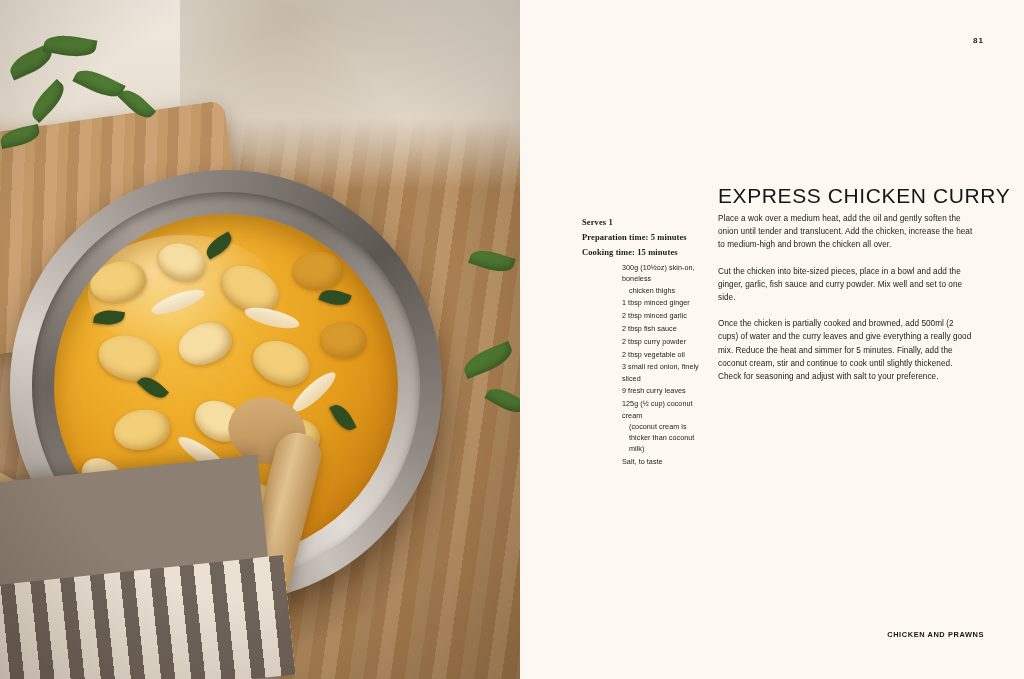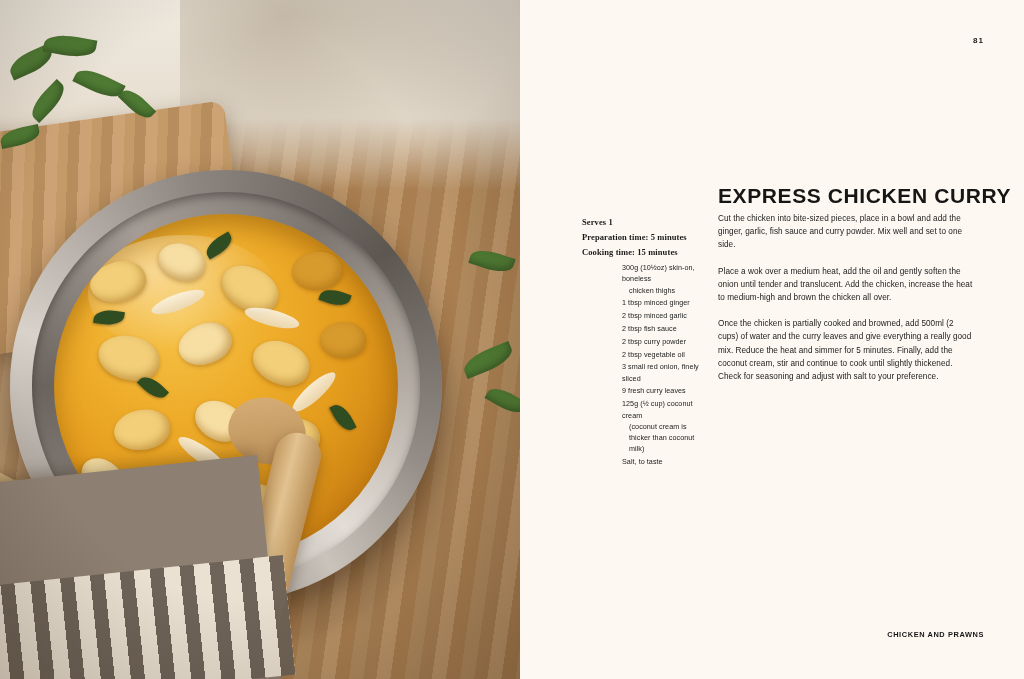--- a/index.html
+++ b/index.html
@@ -219,21 +219,21 @@
     letter-spacing: 1px;
     color: #1b1b1b;
     font-weight: 700;
   }
   .recipe-title {
     position: absolute;
     left: 198px; top: 170px;
     font-size: 21px;
     letter-spacing: 0.6px;
     color: #161616;
-    font-weight: 700;
+    font-weight: 400;
     white-space: nowrap;
   }
   .col-left {
     position: absolute;
     left: 62px; top: 215px;
     width: 120px;
     color: #1b1b1b;
   }
   .meta-line {
     font-family: "Liberation Serif", serif;
@@ -397,21 +397,21 @@
           <span>125g (½ cup) coconut cream</span>
           <span class="cont">(coconut cream is thicker than coconut milk)</span>
         </li>
         <li>
           <span>Salt, to taste</span>
         </li>
       </ul>
     </div>
 
     <div class="col-right">
+      <p class="step">Place a wok over a medium heat, add the oil and gently soften the onion until tender and translucent. Add the chicken, increase the heat to medium-high and brown the chicken all over.</p>
       <p class="step">Cut the chicken into bite-sized pieces, place in a bowl and add the ginger, garlic, fish sauce and curry powder. Mix well and set to one side.</p>
-      <p class="step">Place a wok over a medium heat, add the oil and gently soften the onion until tender and translucent. Add the chicken, increase the heat to medium-high and brown the chicken all over.</p>
       <p class="step">Once the chicken is partially cooked and browned, add 500ml (2 cups) of water and the curry leaves and give everything a really good mix. Reduce the heat and simmer for 5 minutes. Finally, add the coconut cream, stir and continue to cook until slightly thickened. Check for seasoning and adjust with salt to your preference.</p>
     </div>
 
     <div class="chapter">CHICKEN AND PRAWNS</div>
   </div>
 
 </div>
 
 </body></html>

